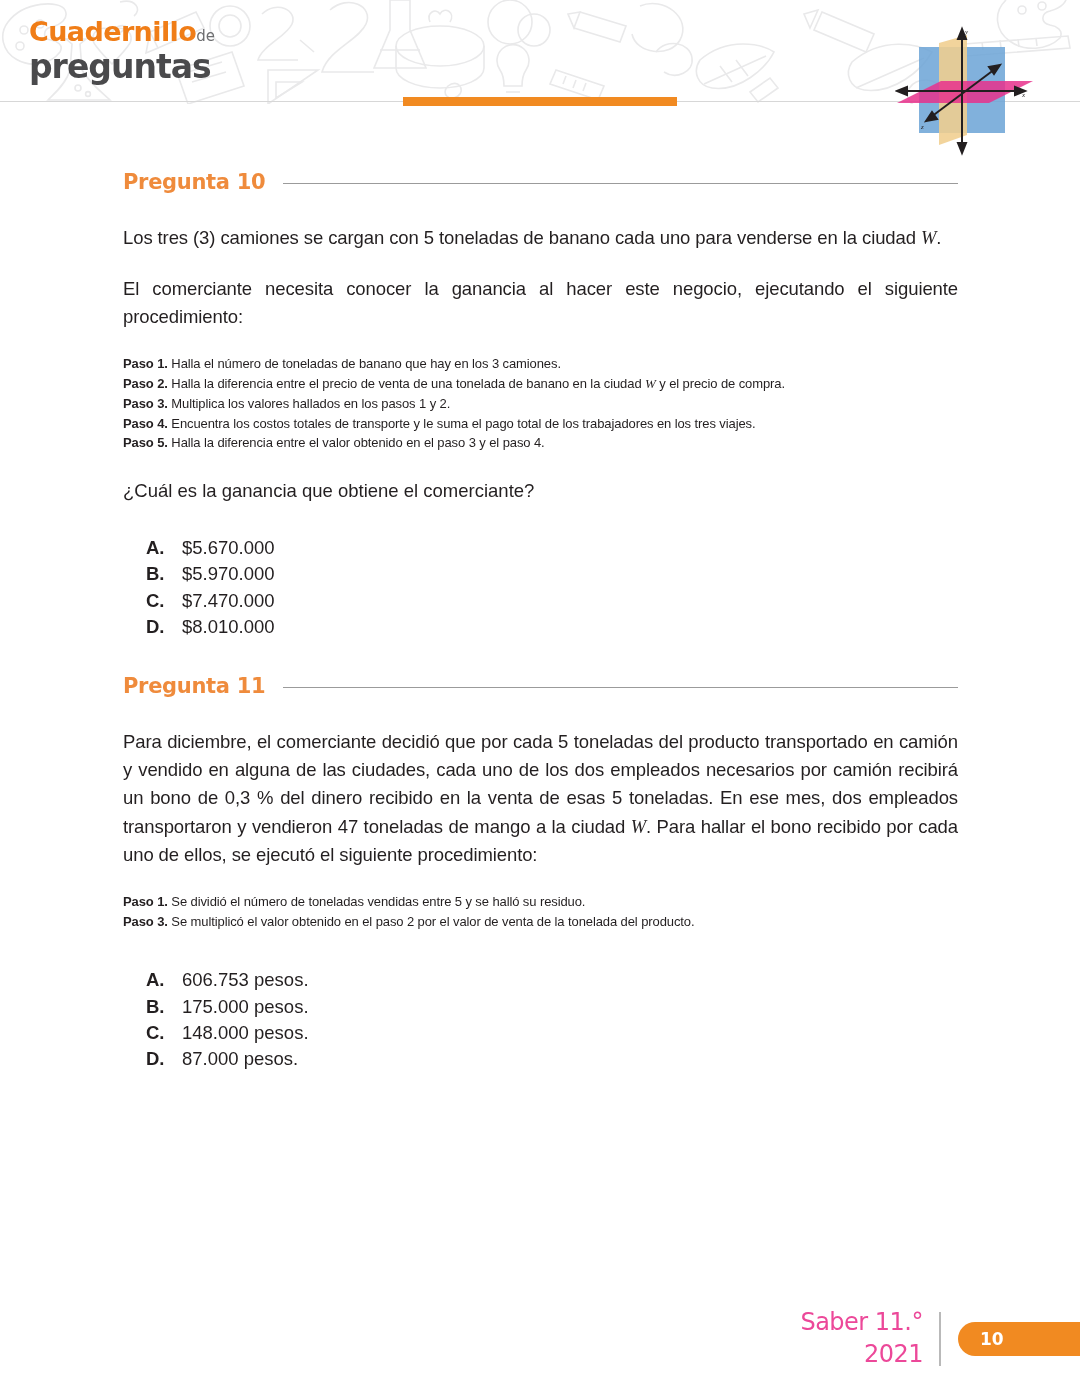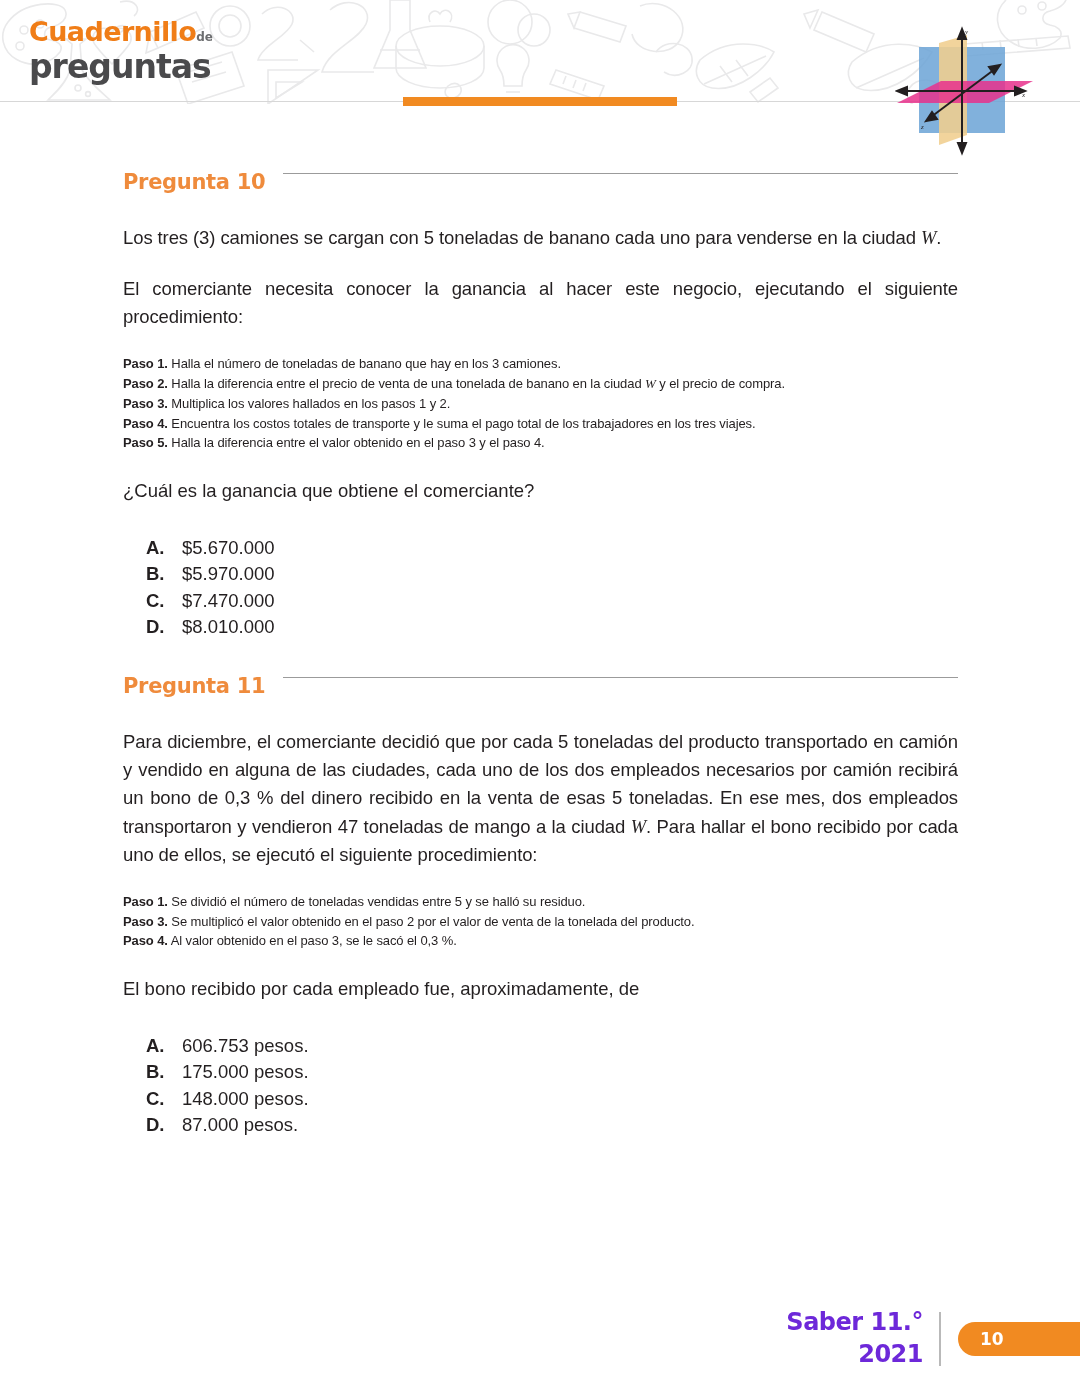--- a/index.html
+++ b/index.html
@@ -58,22 +58,22 @@
   .logo-line1 {
     font-family: "DejaVu Sans", sans-serif;
     font-size: 27px;
     font-weight: bold;
     color: #F07D17;
     letter-spacing: -0.6px;
     white-space: nowrap;
   }
   .logo-line1 .de {
     color: #6d6e70;
-    font-size: 12px;
-    font-weight: bold;
+    font-size: 15px;
+    font-weight: normal;
     letter-spacing: 0;
   }
   .logo-line2 {
     font-family: "DejaVu Sans", sans-serif;
     font-size: 33px;
     font-weight: bold;
     color: #4a4a4c;
     letter-spacing: -1px;
     margin-top: 5px;
     white-space: nowrap;
@@ -90,20 +90,21 @@
   
   .content {
     position: absolute;
     left: 123px;
     top: 170px;
     width: 835px;
   }
 
   .q-heading {
     display: flex;
+    align-items: center;
     margin-bottom: 30px;
   }
   .q-heading-text {
     font-family: "DejaVu Sans", sans-serif;
     font-size: 21px;
     font-weight: bold;
     color: #EF8B3C;
     letter-spacing: -0.3px;
     white-space: nowrap;
     flex: 0 0 auto;
@@ -179,22 +180,22 @@
     right: 0;
     bottom: 22px;
     display: flex;
     align-items: center;
     height: 72px;
   }
   .footer-text {
     text-align: right;
     font-family: "DejaVu Sans", sans-serif;
     font-size: 24px;
-    font-weight: bold;
-    color: #6d28d9;
+    font-weight: normal;
+    color: #ec4899;
     line-height: 1.32;
     letter-spacing: -0.5px;
     padding-right: 16px;
   }
   .footer-divider {
     width: 2px;
     height: 54px;
     background: #b9b9b9;
   }
   .footer-pill {
@@ -386,24 +387,22 @@
     <div class="q-heading">
       <span class="q-heading-text">Pregunta 11</span>
       <span class="q-heading-line"></span>
     </div>
 
     <p class="body-text">Para diciembre, el comerciante decidió que por cada 5 toneladas del producto transportado en camión y vendido en alguna de las ciudades, cada uno de los dos empleados necesarios por camión recibirá un bono de 0,3&nbsp;% del dinero recibido en la venta de esas 5 toneladas. En ese mes, dos empleados transportaron y vendieron 47 toneladas de mango a la ciudad <span class="var">W</span>. Para hallar el bono recibido por cada uno de ellos, se ejecutó el siguiente procedimiento:</p>
 
     <div class="steps">
       <div class="step"><b>Paso 1.</b> <span>Se dividió el número de toneladas vendidas entre 5 y se halló su residuo.</span></div>
       <div class="step"><b>Paso 3.</b> <span>Se multiplicó el valor obtenido en el paso 2 por el valor de venta de la tonelada del producto.</span></div>
-      <div class="step"><b>Paso 4.</b> <span>Al valor obtenido en el paso 3, se le sacó el 0,3 %.</span></div>
     </div>
 
-    <p class="question-line">El bono recibido por cada empleado fue, aproximadamente, de</p>
 
     <div class="spacer-before-options"></div>
 
     <ul class="options">
       <li class="option">
         <span class="option-letter">A.</span>
         <span class="option-value">606.753 pesos.</span>
       </li>
       <li class="option">
         <span class="option-letter">B.</span>

